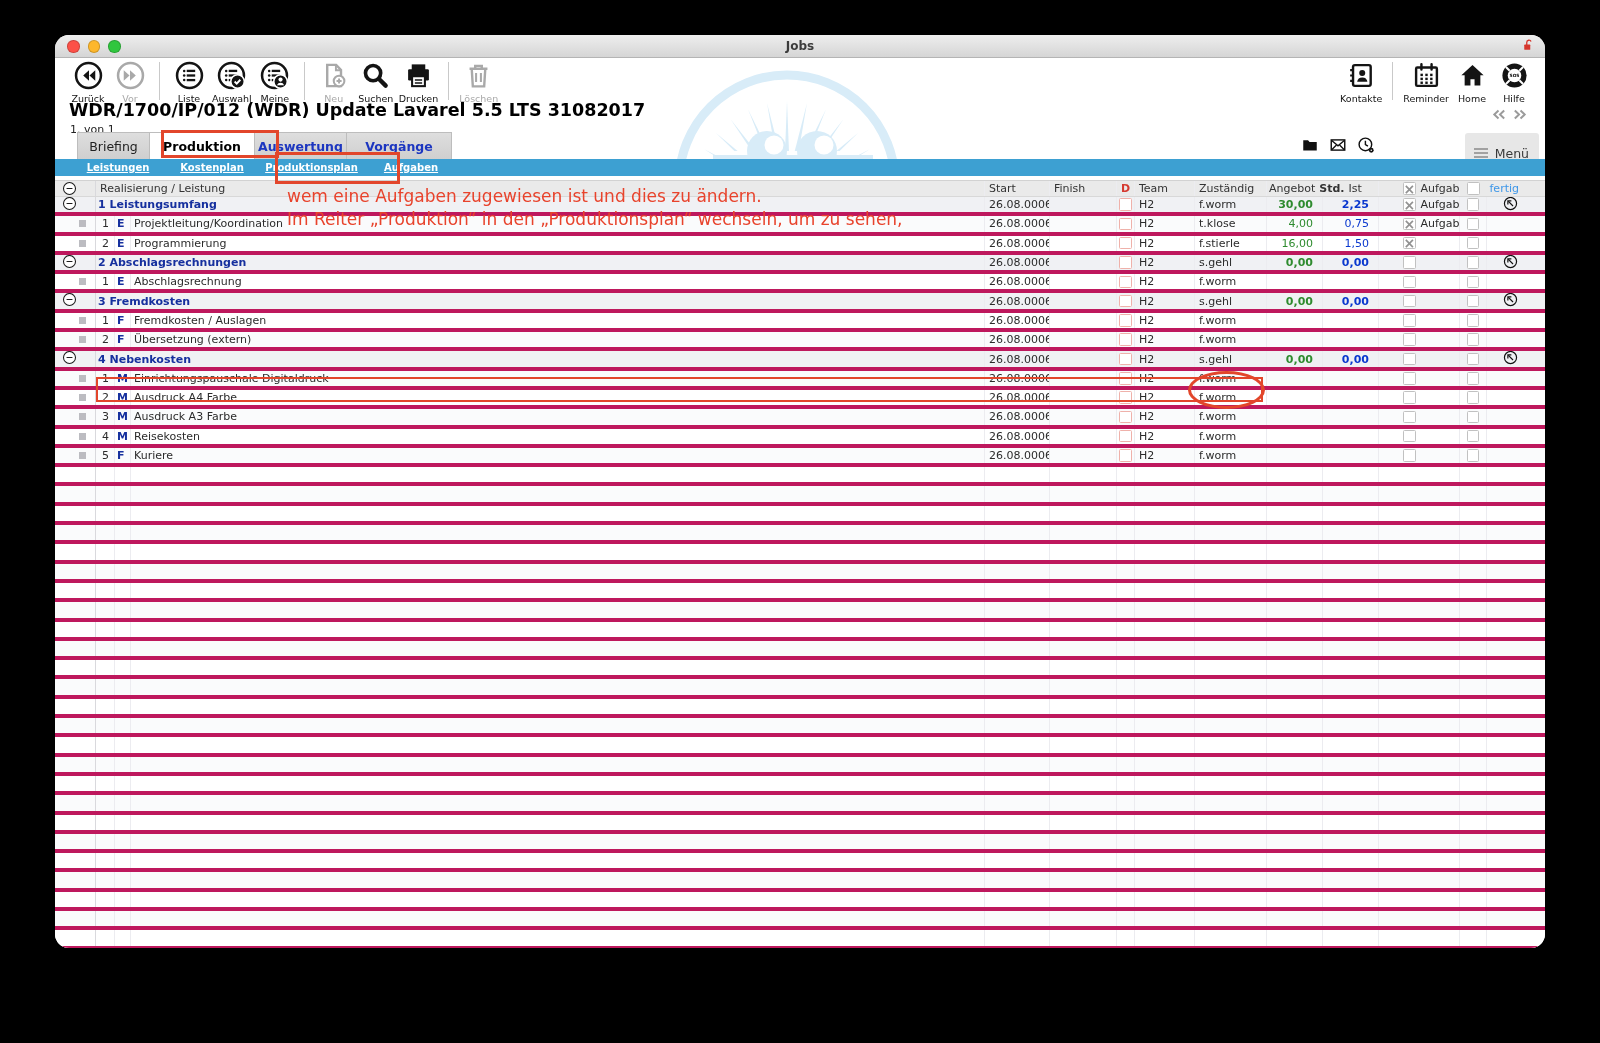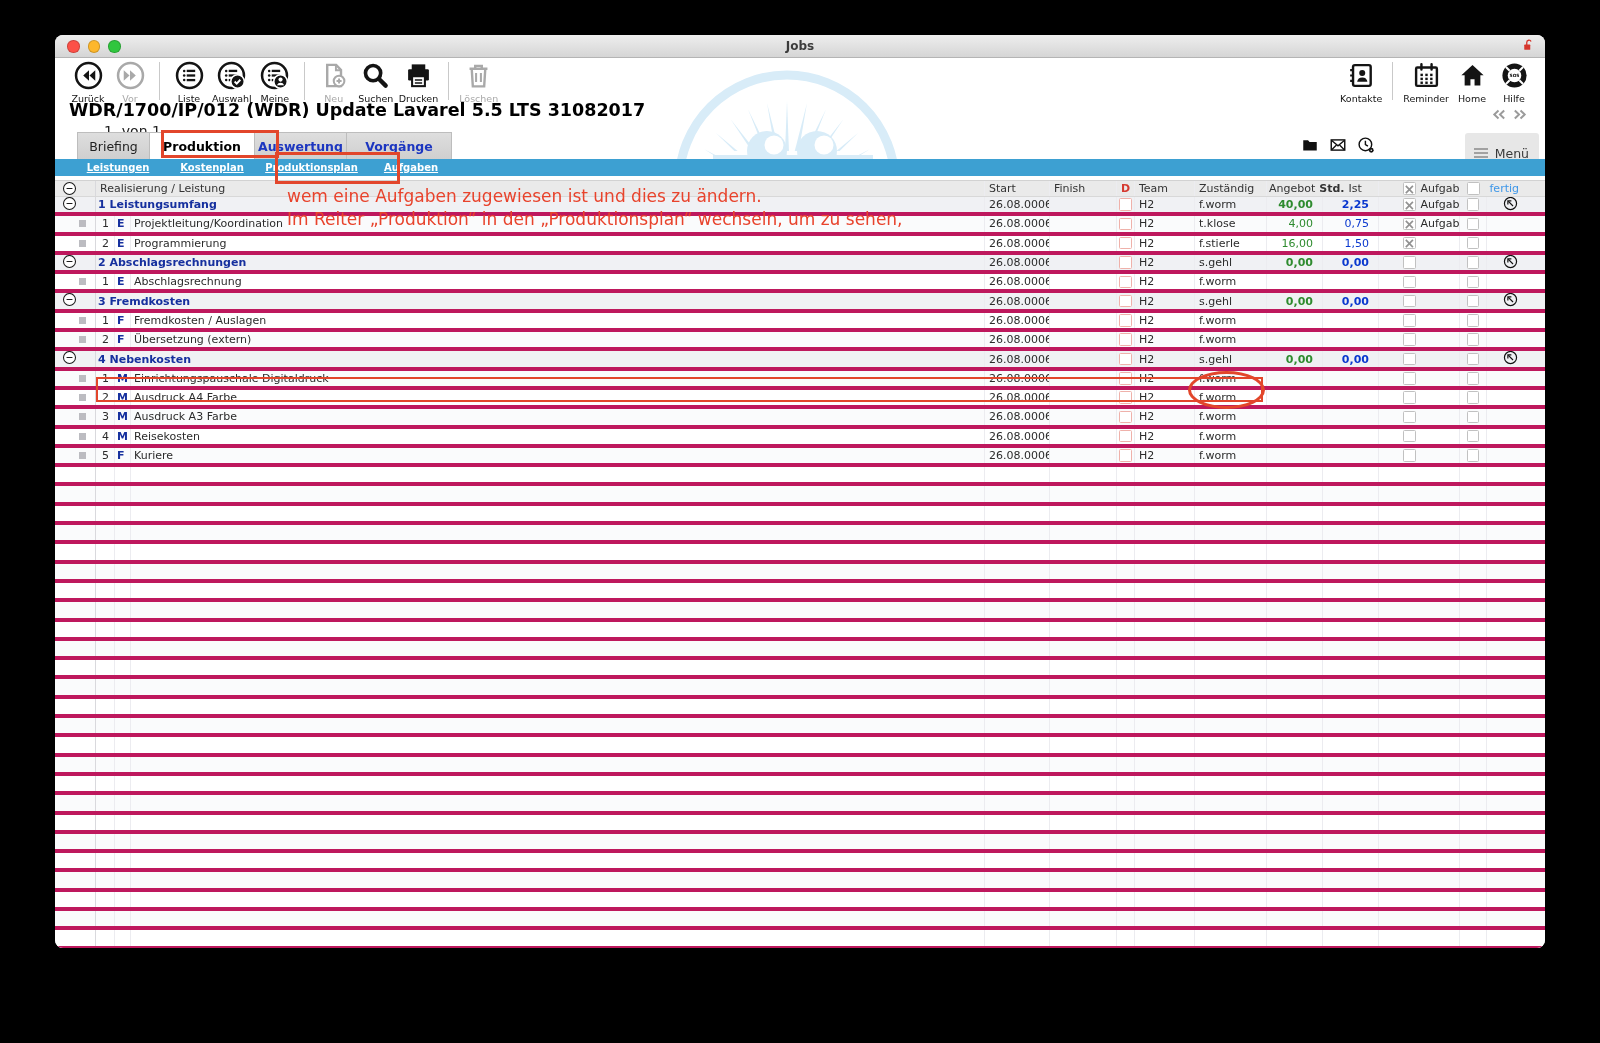--- a/index.html
+++ b/index.html
@@ -1,21 +1,21 @@
 <!DOCTYPE html>
 <html style="--red: #e2462b; --annred: #e8432c; --bluebar: #3da0d2; --green: #2e8b2e; --blue: #0a38cf;"><head>
 <meta charset="utf-8">
 <style>
   html,body{margin:0;padding:0;background:#000;}
   *{box-sizing:border-box;}
   body{font-family:"DejaVu Sans","Liberation Sans",sans-serif;}
   .stage{position:relative;width:1600px;height:1043px;background:#000;overflow:hidden;}
 
   .window{position:absolute;left:55px;top:35px;width:1490px;height:913px;background:#fff;
-    border-radius:8px;overflow:hidden;box-shadow:0 14px 50px rgba(0,0,0,.75);}
+    border-radius:14px;overflow:hidden;box-shadow:0 14px 50px rgba(0,0,0,.75);}
 
   
   .titlebar{position:absolute;top:0;left:0;right:0;height:23px;
     background:linear-gradient(#eeeeee,#d5d5d5);border-bottom:1px solid #b4b4b4;z-index:6;}
   .titlebar .tl-title{position:absolute;left:0;right:0;top:4px;text-align:center;
     font-size:12px;font-weight:bold;color:#3c3c3c;}
   .lights{position:absolute;left:12px;top:5px;display:flex;gap:8px;}
   .light{width:12.5px;height:12.5px;border-radius:50%;border:1px solid rgba(0,0,0,.18);}
   .light.red{background:#fc5148;}.light.yellow{background:#fdb72c;}.light.green{background:#30c63e;}
   .lock{position:absolute;right:9px;top:3px;width:15px;height:17px;color:#d6362c;}
@@ -28,21 +28,21 @@
   .toolbar{position:absolute;top:26px;left:12px;right:10px;height:45px;display:flex;align-items:flex-start;z-index:2;}
   .tool{display:flex;flex-direction:column;align-items:center;min-width:42px;padding:0 2px;
     font-size:9.5px;color:#141414;gap:1px;cursor:default;text-align:right;}
   .tool svg{width:29px;height:29px;}
   .tool.disabled{color:#a9a9a9;}
   .tsep{width:1px;height:38px;background:#c9c9c9;margin:1px 8px 0;}
   .tb-right{margin-left:auto;display:flex;align-items:flex-start;}
 
   
   .jobtitle{position:absolute;top:65px;left:14px;font-size:17.5px;font-weight:bold;color:#000;z-index:2;white-space:nowrap;}
-  .counter{position:absolute;top:88px;left:15px;font-size:14px;color:#222;z-index:2;margin-left:34px;}
+  .counter{position:absolute;top:88px;left:15px;font-size:11px;color:#222;z-index:2;}
   .pager{position:absolute;top:73px;right:16px;display:flex;gap:5px;color:#9b9b9b;z-index:2;}
   .pager svg{width:17px;height:13px;}
 
   
   .tabrow{position:absolute;top:97px;left:0;right:0;height:27px;z-index:2;display:flex;padding-left:22px;}
   .tab{display:flex;align-items:center;justify-content:center;font-size:12.5px;color:#222;
     background:linear-gradient(#dedede,#cfcfcf);border:1px solid #bdbdbd;border-bottom:none;margin-right:-1px;}
   .tab.active{background:#fff;font-weight:bold;color:#000;}
   .tab.link{color:#1c36c0;font-weight:bold;}
   .tabrow-icons{position:absolute;left:1246px;top:4px;display:flex;gap:10px;color:#111;}
@@ -367,21 +367,21 @@
                 </svg></span>
             </div>
             <div class="c c-groupname">1 Leistungsumfang</div>
             <div class="c c-start">26.08.0006</div>
             <div class="c c-finish"></div>
             <div class="c c-d">
               <span class="cb cb-red"></span>
             </div>
             <div class="c c-team">H2</div>
             <div class="c c-zust">f.worm</div>
-            <div class="c c-ang bold">40,00</div>
+            <div class="c c-ang bold">30,00</div>
             <div class="c c-ist bold">2,25</div>
             <div class="c c-auf">
               <span class="cb cb-x"></span>
               <span>Aufgabe</span>
             </div>
             <div class="c c-fertig">
               <span class="cb"></span>
             </div>
             <div class="c c-act">
               <span><svg class="arrow-ic" viewBox="0 0 24 24">

